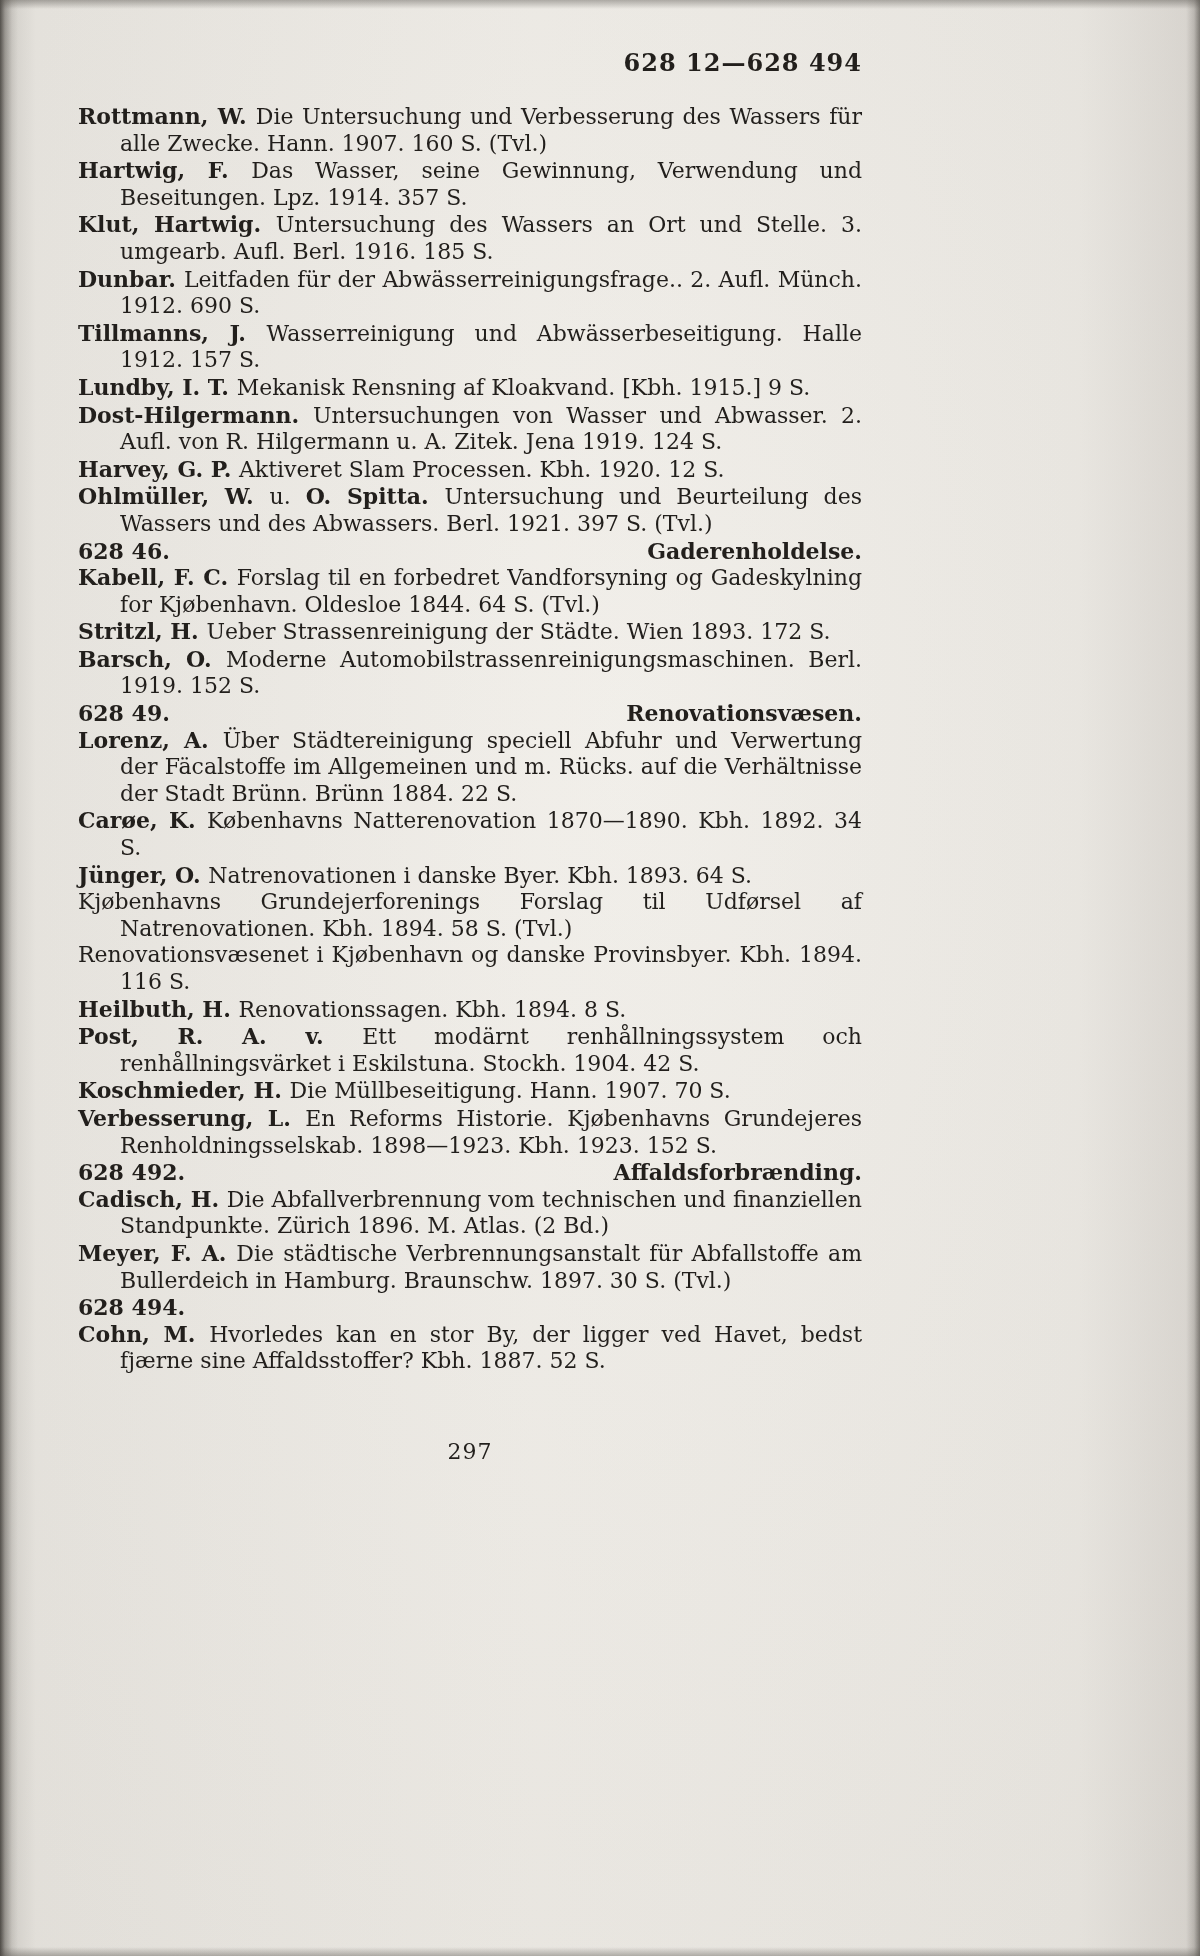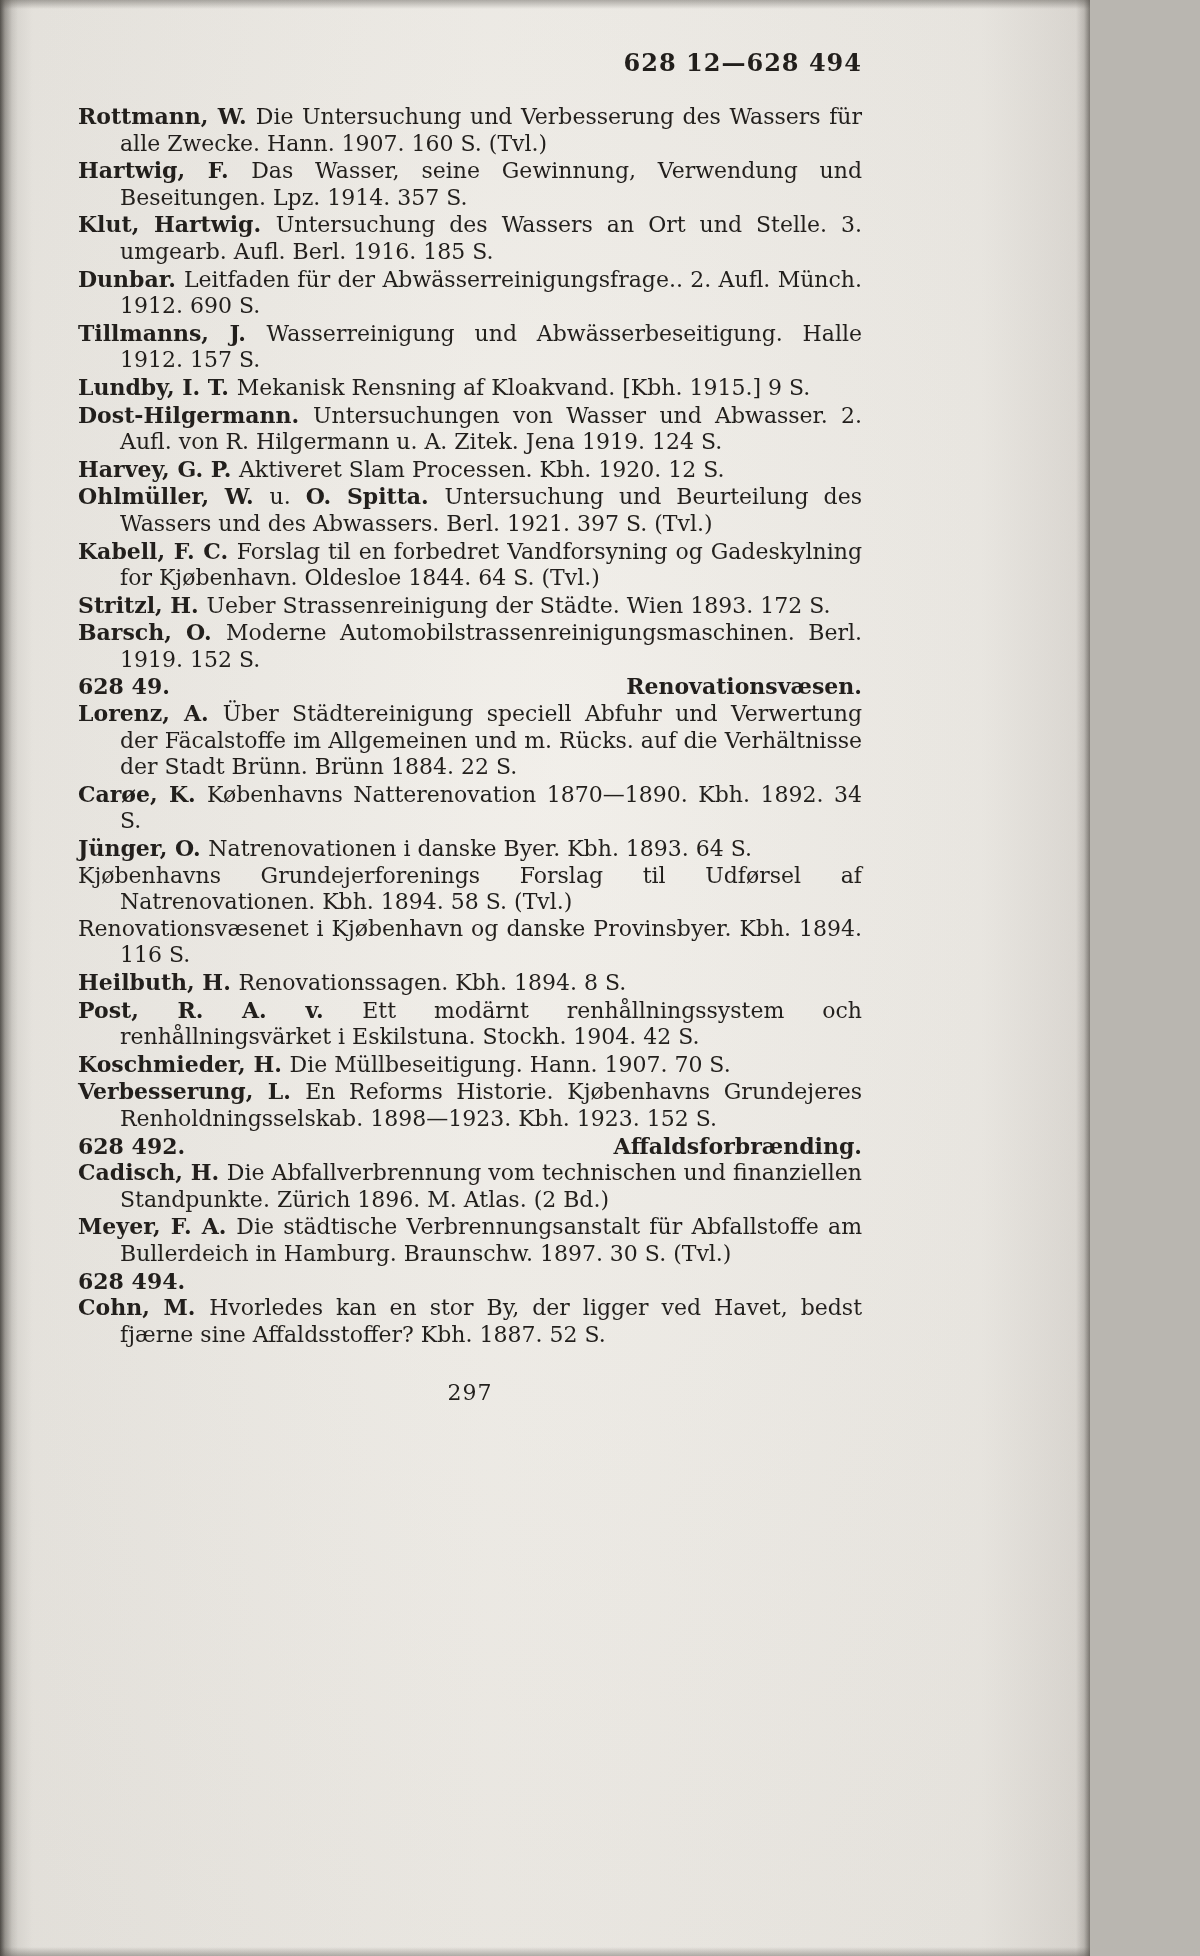--- a/index.html
+++ b/index.html
@@ -4,21 +4,21 @@
 <style>
   * { box-sizing: border-box; }
   html, body { margin: 0; padding: 0; }
   body {
     width: 1200px; height: 1956px;
     background: #b9b6b0;
     font-family: "DejaVu Serif", "Liberation Serif", serif;
   }
   .page {
     position: relative;
-    width: 1090px; height: 1956px;
+    width: 1200px; height: 1956px;
     overflow: hidden;
     color: #221f1c;
     background: linear-gradient(90deg, #d2cfc9 0%, #ebe8e2 3%, #efece6 45%, #ece9e3 90%, #dcd8d2 100%);
   }
   .edge { position: absolute; pointer-events: none; }
   .edge-left {
     left: 0; top: 0; bottom: 0; width: 18px;
     background: linear-gradient(90deg, rgba(58,55,50,0.85) 0px, rgba(96,92,86,0.5) 5px, rgba(128,124,118,0.15) 12px, rgba(128,124,118,0) 18px);
   }
   .edge-right {
@@ -60,21 +60,21 @@
   .section-row {
     display: flex;
     justify-content: space-between;
     font-weight: bold;
     font-size: 22px;
     line-height: 26.6px;
   }
   .page-number {
     text-align: center;
     font-size: 22px;
-    margin-top: 32px;
+    margin-top: 64px;
     letter-spacing: 1px;
   }
 </style>
 </head>
 <body>
 
 <div class="page">
   <div class="edge edge-left"></div>
   <div class="edge edge-right"></div>
   <div class="edge edge-top"></div>
@@ -86,20 +86,24 @@
     <div class="biblist">
         <p class="entry"><span class="bold">Rottmann, W. </span><span class="reg">Die Untersuchung und Verbesserung des Wassers für alle Zwecke. Hann. 1907. 160 S. (Tvl.)</span></p>
         <p class="entry"><span class="bold">Hartwig, F. </span><span class="reg">Das Wasser, seine Gewinnung, Verwendung und Beseitungen. Lpz. 1914. 357 S.</span></p>
         <p class="entry"><span class="bold">Klut, Hartwig. </span><span class="reg">Untersuchung des Wassers an Ort und Stelle. 3. umgearb. Aufl. Berl. 1916. 185 S.</span></p>
         <p class="entry"><span class="bold">Dunbar. </span><span class="reg">Leitfaden für der Abwässerreinigungsfrage.. 2. Aufl. Münch. 1912. 690 S.</span></p>
         <p class="entry"><span class="bold">Tillmanns, J. </span><span class="reg">Wasserreinigung und Abwässerbeseitigung. Halle 1912. 157 S.</span></p>
         <p class="entry"><span class="bold">Lundby, I. T. </span><span class="reg">Mekanisk Rensning af Kloakvand. [Kbh. 1915.] 9 S.</span></p>
         <p class="entry"><span class="bold">Dost-Hilgermann. </span><span class="reg">Untersuchungen von Wasser und Abwasser. 2. Aufl. von R. Hilgermann u. A. Zitek. Jena 1919. 124 S.</span></p>
         <p class="entry"><span class="bold">Harvey, G. P. </span><span class="reg">Aktiveret Slam Processen. Kbh. 1920. 12 S.</span></p>
         <p class="entry"><span class="bold">Ohlmüller, W. </span><span class="reg">u. </span><span class="bold">O. Spitta. </span><span class="reg">Untersuchung und Beurteilung des Wassers und des Abwassers. Berl. 1921. 397 S. (Tvl.)</span></p>
+        <div class="section-row">
+          <span>628 46.</span>
+          <span>Gaderenholdelse.</span>
+        </div>
         <p class="entry"><span class="bold">Kabell, F. C. </span><span class="reg">Forslag til en forbedret Vandforsyning og Gadeskylning for Kjøbenhavn. Oldesloe 1844. 64 S. (Tvl.)</span></p>
         <p class="entry"><span class="bold">Stritzl, H. </span><span class="reg">Ueber Strassenreinigung der Städte. Wien 1893. 172 S.</span></p>
         <p class="entry"><span class="bold">Barsch, O. </span><span class="reg">Moderne Automobilstrassenreinigungsmaschinen. Berl. 1919. 152 S.</span></p>
         <div class="section-row">
           <span>628 49.</span>
           <span>Renovationsvæsen.</span>
         </div>
         <p class="entry"><span class="bold">Lorenz, A. </span><span class="reg">Über Städtereinigung speciell Abfuhr und Verwertung der Fäcalstoffe im Allgemeinen und m. Rücks. auf die Verhältnisse der Stadt Brünn. Brünn 1884. 22 S.</span></p>
         <p class="entry"><span class="bold">Carøe, K. </span><span class="reg">Københavns Natterenovation 1870—1890. Kbh. 1892. 34 S.</span></p>
         <p class="entry"><span class="bold">Jünger, O. </span><span class="reg">Natrenovationen i danske Byer. Kbh. 1893. 64 S.</span></p>

